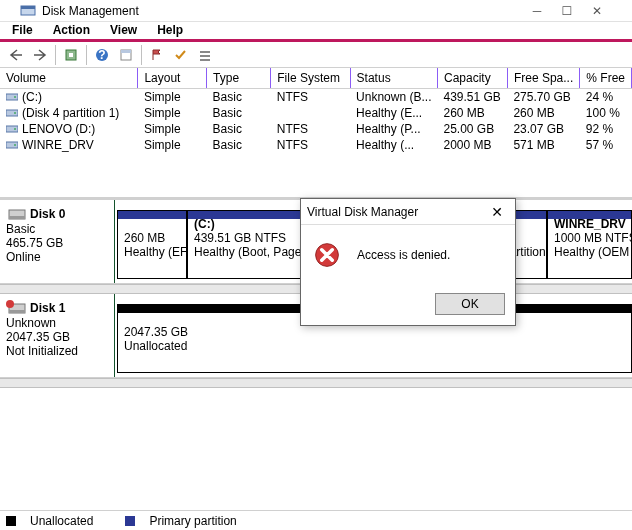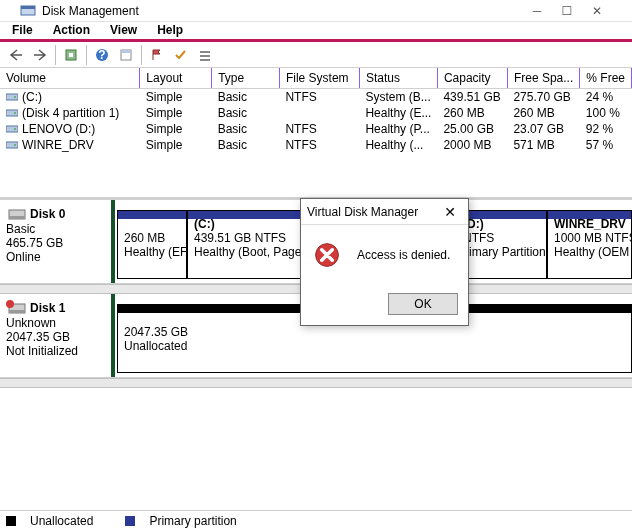--- a/index.html
+++ b/index.html
@@ -19,35 +19,35 @@
   
   .voltable { border-collapse:collapse; width:100%; }
   .voltable th { text-align:left; font-weight:400; background:#fff; border-right:1px solid #8b5cf6; border-bottom:1px solid #d0d0d0; padding:3px 6px; white-space:nowrap; }
   .voltable td { padding:1px 6px; white-space:nowrap; overflow:hidden; text-overflow:ellipsis;}
   .voltable td.first { display:flex; align-items:center; gap:4px; }
   .volpanel { height:132px; overflow:auto; border-bottom:3px solid #d0d0d0;}
   .volicon { width:12px; height:12px; flex:none;}
   
   .diskmap { }
   .diskrow { display:flex; border-bottom:1px solid #d0d0d0; min-height:84px;}
-  .diskhead { width:115px; flex:none; padding:6px 6px 6px 6px; border-right:4px solid #14532d; background:#fff;}
+  .diskhead { width:115px; flex:none; padding:6px 6px 6px 6px; border-right:1px solid #14532d; background:#fff;}
   .diskhead .dtitle { font-weight:700; display:flex; align-items:center; gap:4px;}
   .diskhead div { line-height:14px; }
   .diskbody { flex:1; padding:10px 2px 4px 2px; display:flex; gap:0;}
   .part { border:1px solid #000; padding:6px 6px 4px 6px; overflow:hidden; white-space:nowrap; margin-right:0; position:relative;}
   .part .bar { position:absolute; left:-1px; top:-1px; height:9px; right:-1px;}
   .part .ptitle { font-weight:700; }
   .part div { line-height:14px; }
   .hsep { height:10px; background:#e8e8e8; border-top:1px solid #c0c0c0; border-bottom:1px solid #c0c0c0;}
   
   .legend { position:absolute; bottom:0; left:0; right:0; height:20px; display:flex; align-items:center; padding:0 6px; gap:4px; border-top:1px solid #d0d0d0; background:#fff;}
   .swatch { width:10px; height:10px; display:inline-block; margin-right:3px;}
   .legend span { margin-right:14px; display:flex; align-items:center;}
   
-  .dialog { position:absolute; left:300px; top:198px; width:169px; background:#fff; border:1px solid #666; box-shadow:2px 2px 8px rgba(0,0,0,.25);}
+  .dialog { position:absolute; left:300px; top:198px; width:216px; background:#fff; border:1px solid #666; box-shadow:2px 2px 8px rgba(0,0,0,.25);}
   .dialog .dtb { height:26px; display:flex; align-items:center; padding:0 6px; border-bottom:1px solid #ddd;}
   .dialog .dtb .t { flex:1; }
   .dialog .dtb .x { width:24px; text-align:center; font-family:Arial; font-size:14px;}
   .dialog .body { padding:16px 12px; display:flex; align-items:center; gap:16px;}
   .dialog .btns { padding:8px 10px 10px; text-align:right;}
   .dialog button { width:70px; height:22px; background:#e1e1e1; border:1px solid #888; }
   .erricon { width:28px; height:28px; flex:none;}
   .diskicon { width:20px; height:16px; flex:none;}
 </style>
 </head>
@@ -151,21 +151,21 @@
     <td class="first">
             <svg class="volicon" viewBox="0 0 12 12">
               <rect x="0" y="3" width="12" height="6" fill="#b8c8e0" stroke="#5b79a8"></rect>
               <circle cx="9" cy="6" r="1" fill="#4a6"></circle>
             </svg>
             <span>(C:)</span>
           </td>
     <td>Simple</td>
     <td>Basic</td>
     <td>NTFS</td>
-    <td>System (B...</td>
+    <td>Unknown (B...</td>
     <td>439.51 GB</td>
     <td>275.70 GB</td>
     <td>24 %</td>
         </tr>
         <tr>
     <td class="first">
             <svg class="volicon" viewBox="0 0 12 12">
               <rect x="0" y="3" width="12" height="6" fill="#b8c8e0" stroke="#5b79a8"></rect>
               <circle cx="9" cy="6" r="1" fill="#4a6"></circle>
             </svg>

